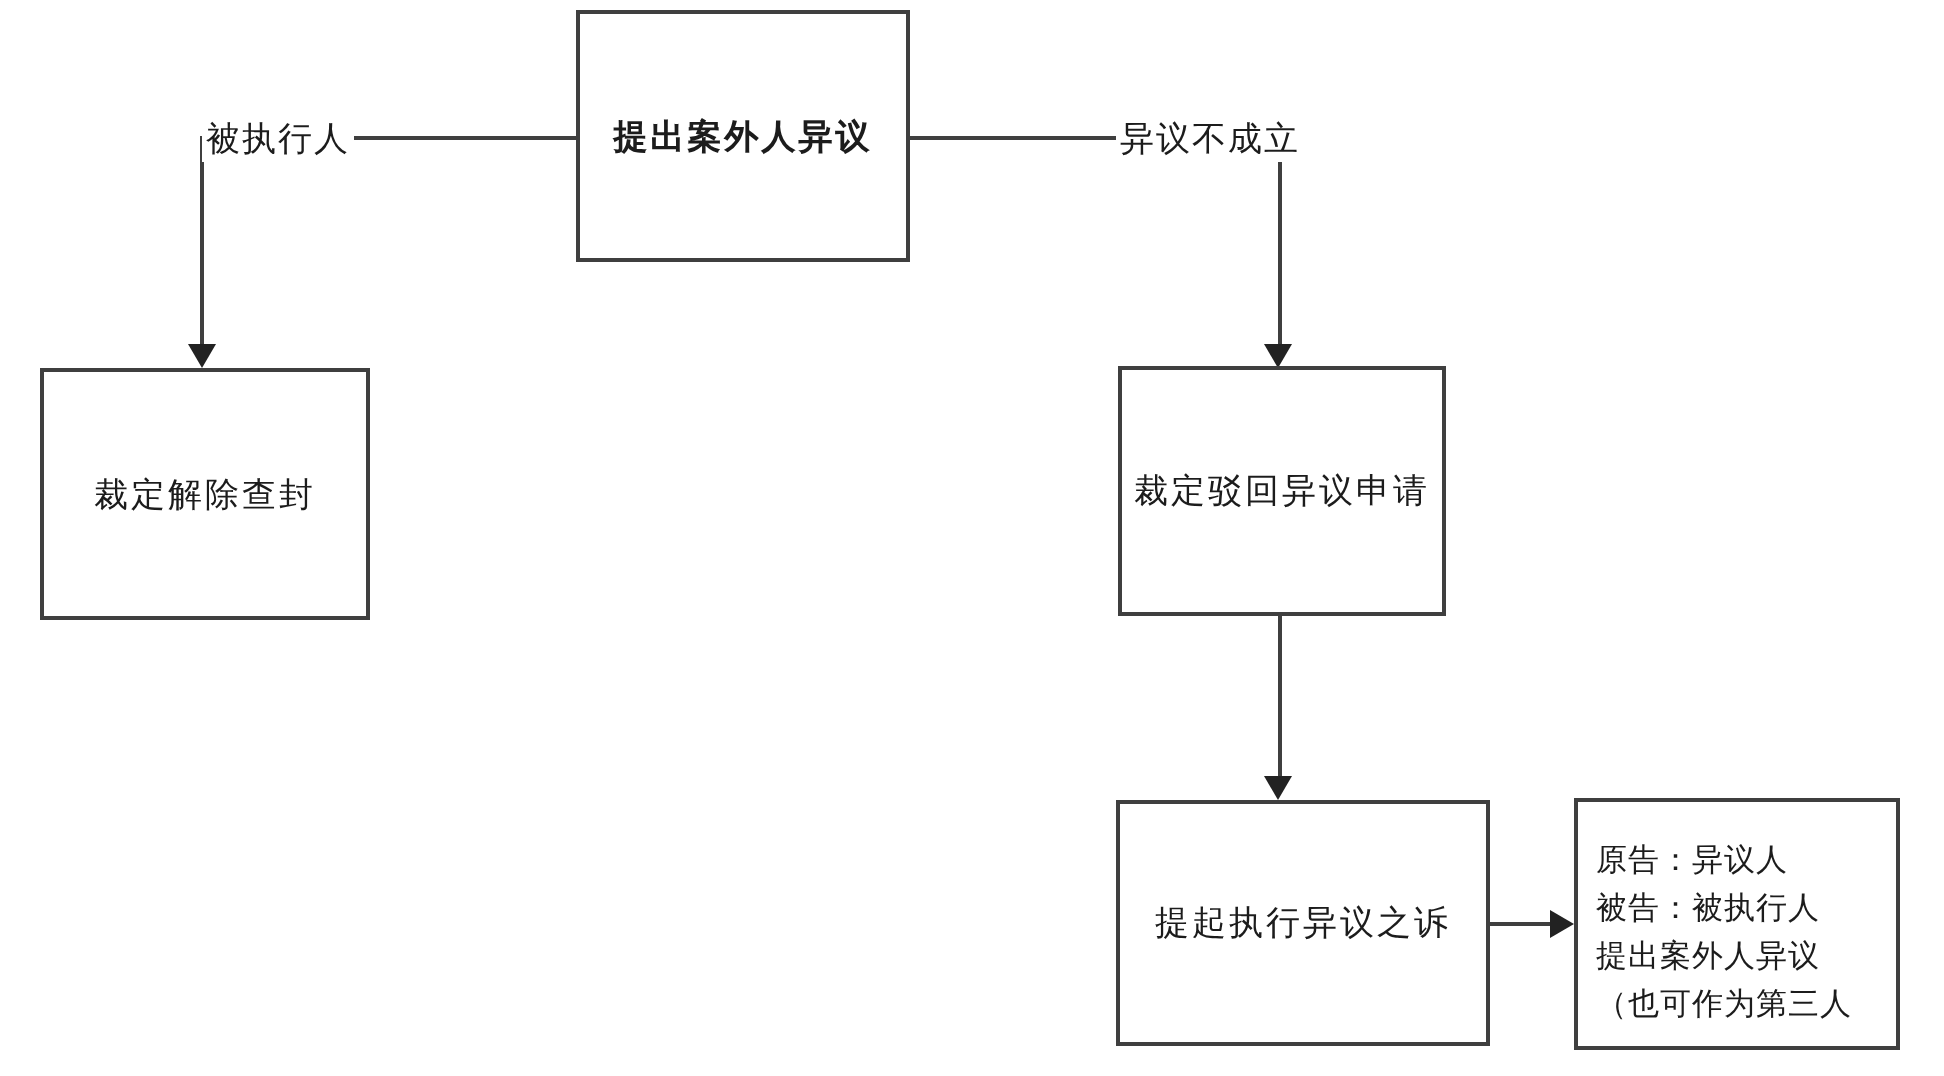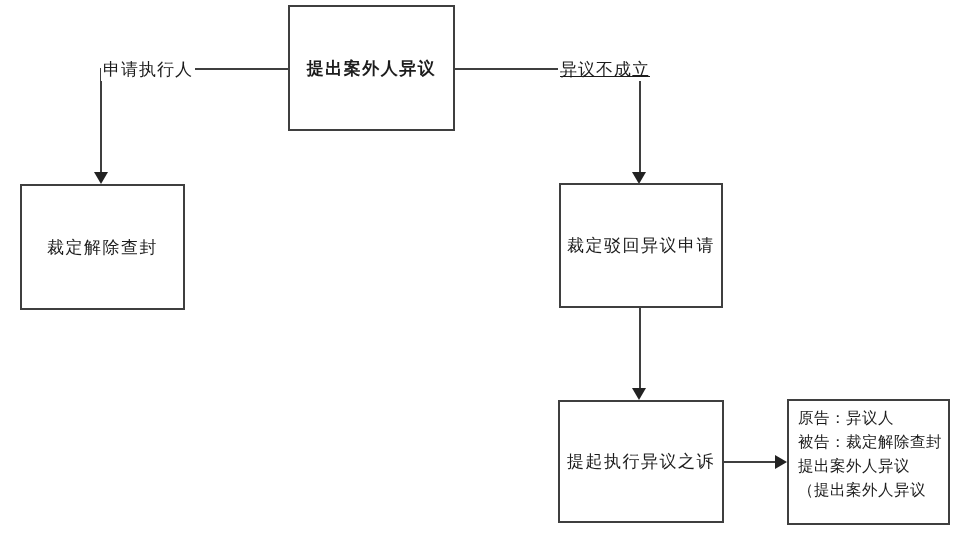--- a/index.html
+++ b/index.html
@@ -24,28 +24,28 @@
     display: flex;
     align-items: center;
     justify-content: center;
     font-size: 17px;
     letter-spacing: 1.5px;
     text-align: center;
   }
   .node-top      { left: 288px; top: 5px;   width: 167px; height: 126px; font-weight: bold; }
   .node-left     { left: 20px;  top: 184px; width: 165px; height: 126px; }
   .node-right    { left: 559px; top: 183px; width: 164px; height: 125px; }
-  .node-lawsuit  { left: 558px; top: 400px; width: 166px; height: 123px; }
+  .node-lawsuit  { left: 558px; top: 400px; width: 187px; height: 123px; }
   .node-parties  {
     left: 787px; top: 399px; width: 163px; height: 126px;
     display: block;
     font-size: 15.5px;
     letter-spacing: 0.5px;
     text-align: left;
-    padding: 5px 2px 0 9px;
+    padding: 17px 2px 0 9px;
     line-height: 24px;
   }
   .node-parties .pline { display: block; white-space: nowrap; }
 
   .hline, .vline {
     position: absolute;
     background: #3f3f3f;
   }
   .hline { height: 2px; }
   .vline { width: 2px; }
@@ -78,21 +78,21 @@
 
   .edge-label {
     position: absolute;
     background: #ffffff;
     font-size: 17px;
     letter-spacing: 1px;
     white-space: nowrap;
     padding: 0 2px;
   }
   .edge-label-established     { left: 101px; top: 58px; }
-  .edge-label-not-established { left: 558px; top: 58px; text-decoration: underline; }
+  .edge-label-not-established { left: 558px; top: 58px; }
   .edge-label-deadline        { left: 561px; top: 344px; font-size: 16px; letter-spacing: 0.5px; }
 </style>
 </head>
 <body>
 
 <div class="canvas">
 
   <div class="hline hline-left"></div>
   <div class="vline vline-left"></div>
   <div class="arrow-down arrow-down-left"></div>
@@ -100,31 +100,31 @@
   <div class="hline hline-right"></div>
   <div class="vline vline-right"></div>
   <div class="arrow-down arrow-down-right"></div>
 
   <div class="vline vline-mid"></div>
   <div class="arrow-down arrow-down-mid"></div>
 
   <div class="hline hline-arrow"></div>
   <div class="arrow-right"></div>
 
-  <span class="edge-label edge-label-established">申请执行人</span>
+  <span class="edge-label edge-label-established">被执行人</span>
   <span class="edge-label edge-label-not-established">异议不成立</span>
 
   <div class="node node-top">提出案外人异议</div>
 
   <div class="node node-right">裁定驳回异议申请</div>
 
   <div class="node node-left">裁定解除查封</div>
 
   <div class="node node-lawsuit">提起执行异议之诉</div>
 
   <div class="node node-parties">
     <span class="pline">原告：异议人</span>
-    <span class="pline">被告：裁定解除查封</span>
+    <span class="pline">被告：被执行人</span>
     <span class="pline">提出案外人异议</span>
-    <span class="pline">（提出案外人异议</span>
+    <span class="pline">（也可作为第三人</span>
   </div>
 
 </div>
 
 </body></html>

